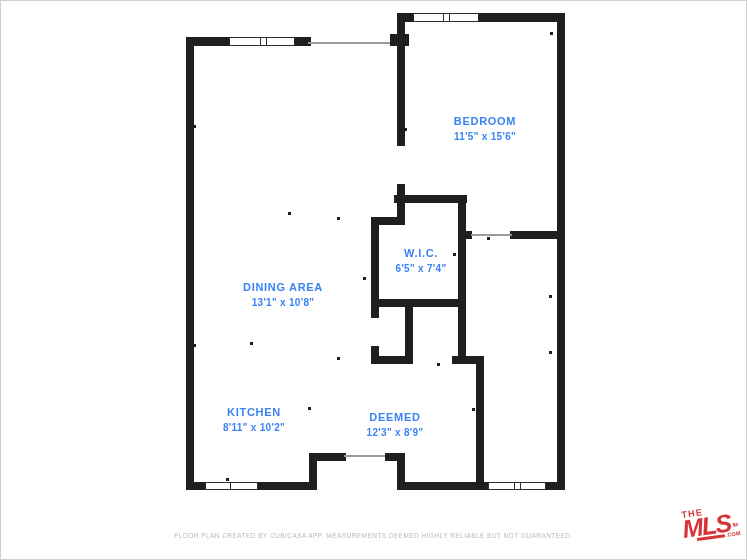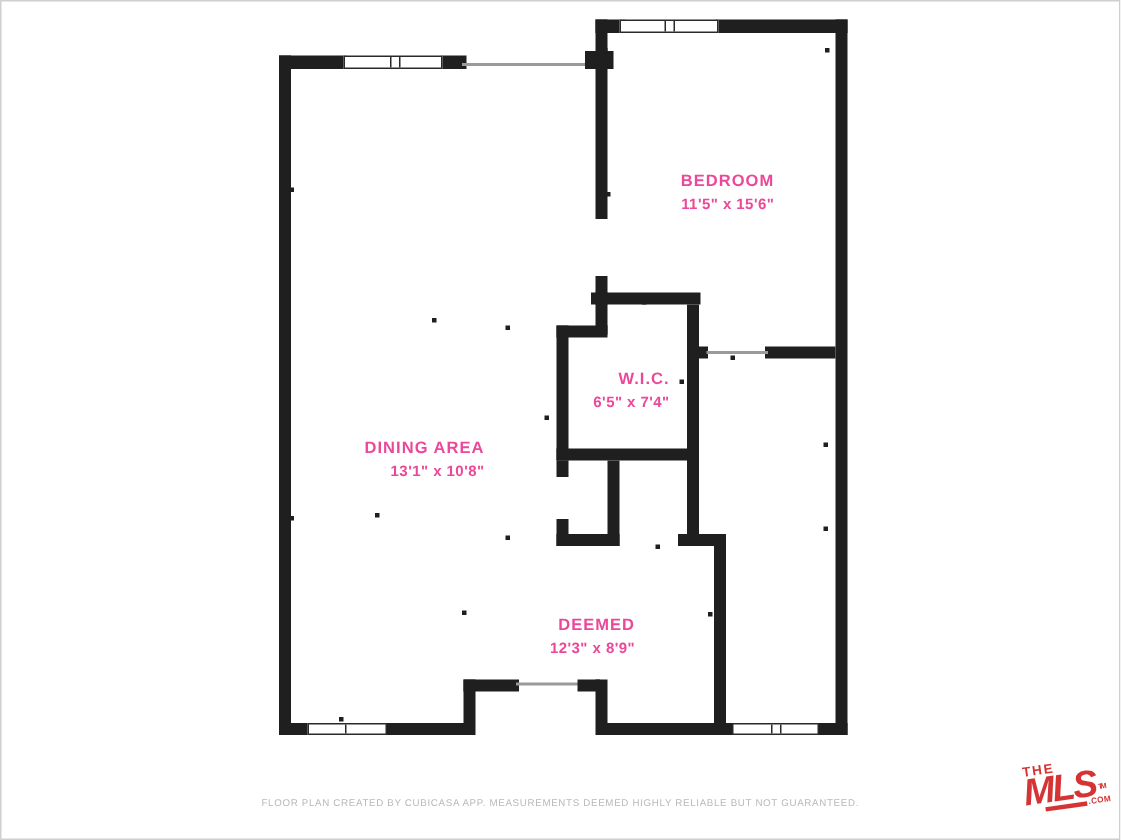--- a/index.html
+++ b/index.html
@@ -7,22 +7,22 @@
     position:relative;width:747px;height:560px;background:#ffffff;
     border:1px solid #cfcfcf;box-sizing:border-box;overflow:hidden;
     font-family:"Liberation Sans", sans-serif;
   }
   .w{position:absolute;background:#1f1f1f;}
   .thin{position:absolute;background:#9a9a9a;}
   .win{position:absolute;background:#ffffff;border:1px solid #2a2a2a;box-sizing:border-box;}
   .wd{position:absolute;top:0;bottom:0;width:1px;background:#2a2a2a;}
   .tk{position:absolute;width:3px;height:3px;background:#1f1f1f;}
   .room-label{
-    position:absolute;transform:translateX(-50%);text-align:right;
-    color:#ec4899;white-space:nowrap;
+    position:absolute;transform:translateX(-50%);text-align:center;
+    color:#3b82f6;white-space:nowrap;
   }
   .room-name{font-size:11px;font-weight:600;letter-spacing:.7px;line-height:14px;}
   .room-dims{font-size:10px;font-weight:600;letter-spacing:.3px;line-height:13px;margin-top:2px;}
   #disclaimer{
     position:absolute;left:0;top:531px;width:100%;text-align:center;
     font-size:6.5px;letter-spacing:.45px;color:#b9b9b9;font-weight:400;
   }
   
   #mls-logo{position:absolute;left:681px;top:506px;width:58px;color:#d63434;transform:rotate(-8deg);}
   .mls-the{display:block;font-size:9px;font-weight:700;letter-spacing:1.2px;line-height:8px;margin-left:1px;}
@@ -112,23 +112,27 @@
   <div class="tk" style="left:403px;top:127px"></div>
 
   <div class="room-label" style="left:484px;top:113px">
     <div class="room-name">BEDROOM</div>
     <div class="room-dims">11'5" x 15'6"</div>
   </div>
   <div class="room-label" style="left:420px;top:245px">
     <div class="room-name">W.I.C.</div>
     <div class="room-dims">6'5" x 7'4"</div>
   </div>
-  <div class="room-label" style="left:282px;top:291px">
+  <div class="room-label" style="left:282px;top:279px">
     <div class="room-name">DINING AREA</div>
     <div class="room-dims">13'1" x 10'8"</div>
+  </div>
+  <div class="room-label" style="left:253px;top:404px">
+    <div class="room-name">KITCHEN</div>
+    <div class="room-dims">8'11" x 10'2"</div>
   </div>
   <div class="room-label" style="left:394px;top:409px">
     <div class="room-name">DEEMED</div>
     <div class="room-dims">12'3" x 8'9"</div>
   </div>
 
   <div id="disclaimer">FLOOR PLAN CREATED BY CUBICASA APP. MEASUREMENTS DEEMED HIGHLY RELIABLE BUT NOT GUARANTEED.</div>
 
   <div id="mls-logo">
     <span class="mls-the">THE</span>

